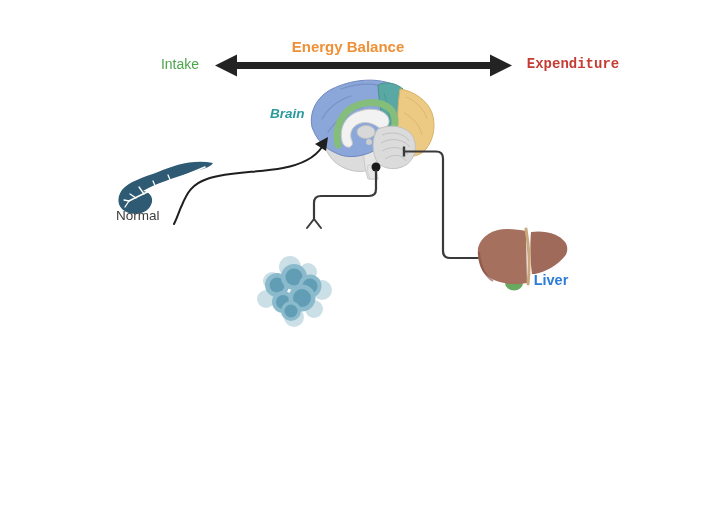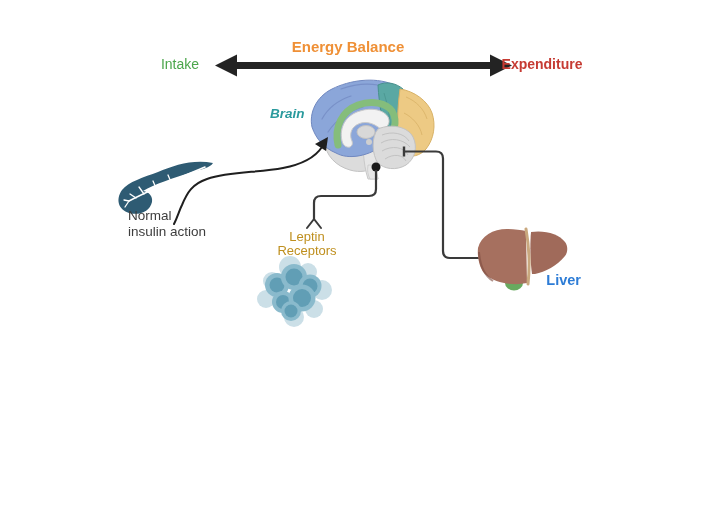--- a/index.html
+++ b/index.html
@@ -7,23 +7,23 @@
     position:relative;width:720px;height:376px;background:#ffffff;
     font-family:"Liberation Sans", sans-serif;overflow:hidden;
   }
   .art{position:absolute;left:0;top:0;width:720px;height:518px;}
   .lbl{position:absolute;line-height:1.12;}
   .lbl span{display:block;}
   .title{font-weight:bold;font-size:15px;color:var(--title-orange);text-align:center;}
   .intake{font-weight:normal;font-size:14px;color:var(--intake-green);text-align:center;}
   .expenditure{font-weight:bold;font-size:14px;color:var(--expenditure-red);text-align:center;}
   .brainlbl{font-weight:bold;font-style:italic;font-size:13.5px;color:var(--brain-label-teal);}
-  .insulin{font-size:13.5px;color:var(--text-dark);text-align:left;line-height:16px;margin-left:12px;}
+  .insulin{font-size:13.5px;color:var(--text-dark);text-align:left;line-height:16px;}
   .leptin{font-size:13px;color:var(--leptin-gold);text-align:center;line-height:14px;}
-  .liverlbl{font-weight:bold;font-size:14.5px;color:var(--liver-label-blue);text-align:right;}
+  .liverlbl{font-weight:bold;font-size:14.5px;color:var(--liver-label-blue);text-align:center;}
 </style>
 </head>
 <body>
 
 <div class="canvas">
 
   <svg class="art" viewBox="0 0 720 518">
 
     <g>
       <line x1="233" y1="65.5" x2="494" y2="65.5" stroke="var(--arrow-black)" stroke-width="7"></line>
@@ -121,28 +121,23 @@
       <path d="M 2,26 C 3,40 8,50 16,55" fill="none" stroke="var(--liver-edge)" stroke-width="2" opacity="0.6"></path>
       <path d="M 54,6 C 68,4 82,8 88,16 C 91,20 91,26 88,30 C 80,40 68,46 58,48 L 55,48 C 53,34 53,18 54,6 Z" fill="var(--liver-right)"></path>
       <path d="M 49,3 C 52,20 53,40 51,58" fill="none" stroke="var(--liver-ligament)" stroke-width="3" stroke-linecap="round"></path>
     </g>
   </svg>
 
   <div class="lbl title" style="left:258px;top:39px;width:180px;">Energy Balance</div>
 
   <div class="lbl intake" style="left:140px;top:57px;width:80px;">Intake</div>
 
-  <div class="lbl expenditure" style="left:492px;top:57px;width:100px;">Expenditure</div>
+  <div class="lbl expenditure" style="left:523px;top:57px;width:100px;font-family:Liberation Mono, monospace;">Expenditure</div>
 
   <div class="lbl brainlbl" style="left:270px;top:106px;width:70px;">Brain</div>
 
   <div class="lbl insulin" style="left:116px;top:208px;width:110px;">
     <span>Normal</span>
-    <span>insulin action</span>
   </div>
 
-  <div class="lbl leptin" style="left:257px;top:230px;width:100px;">
-    <span>Leptin</span>
-    <span>Receptors</span>
-  </div>
 
   <div class="lbl liverlbl" style="left:521px;top:272px;width:60px;">Liver</div>
 </div>
 
 </body></html>

